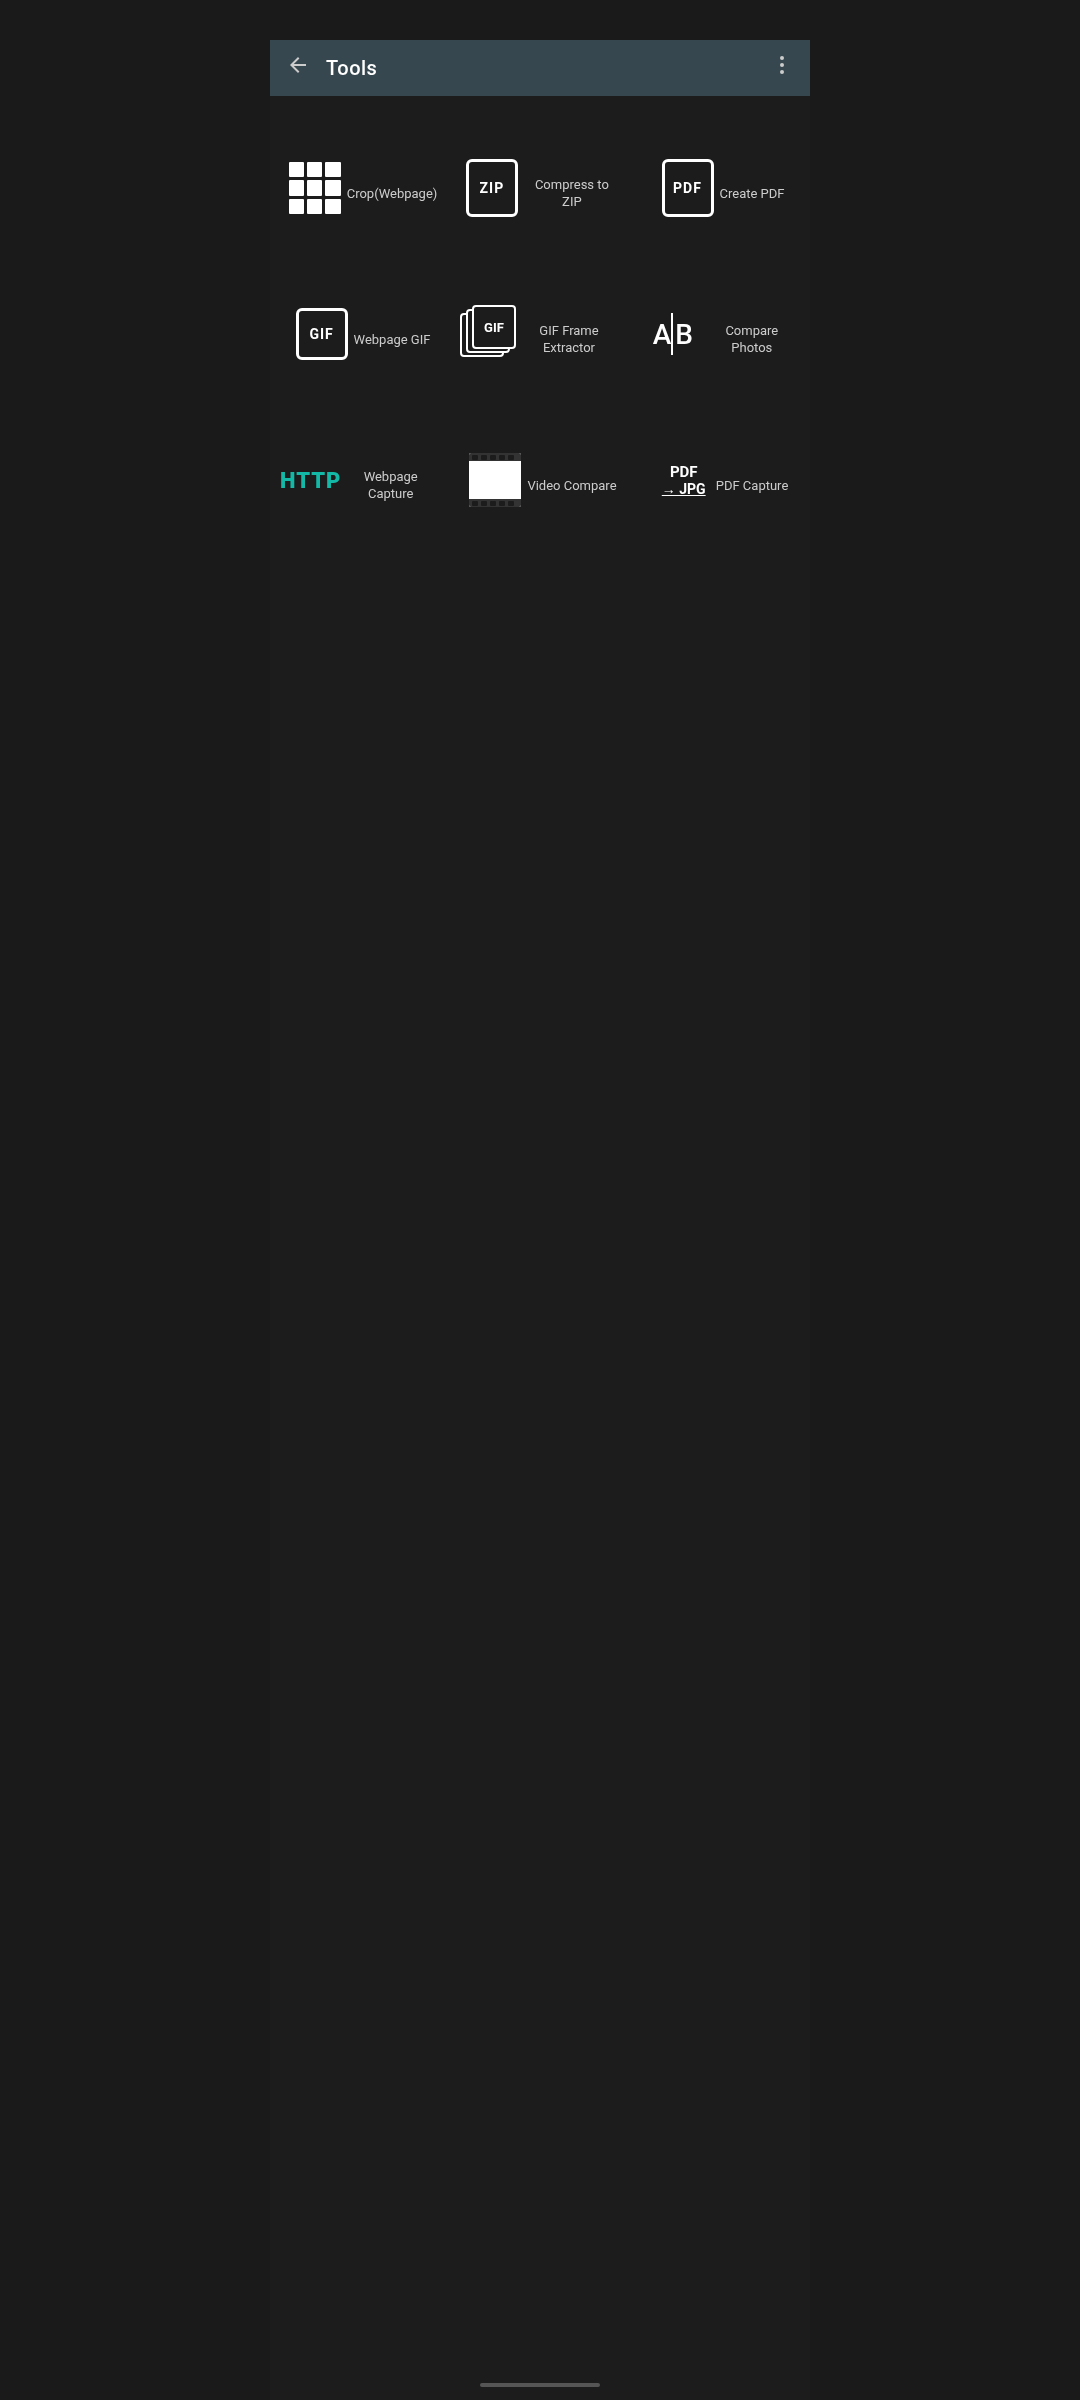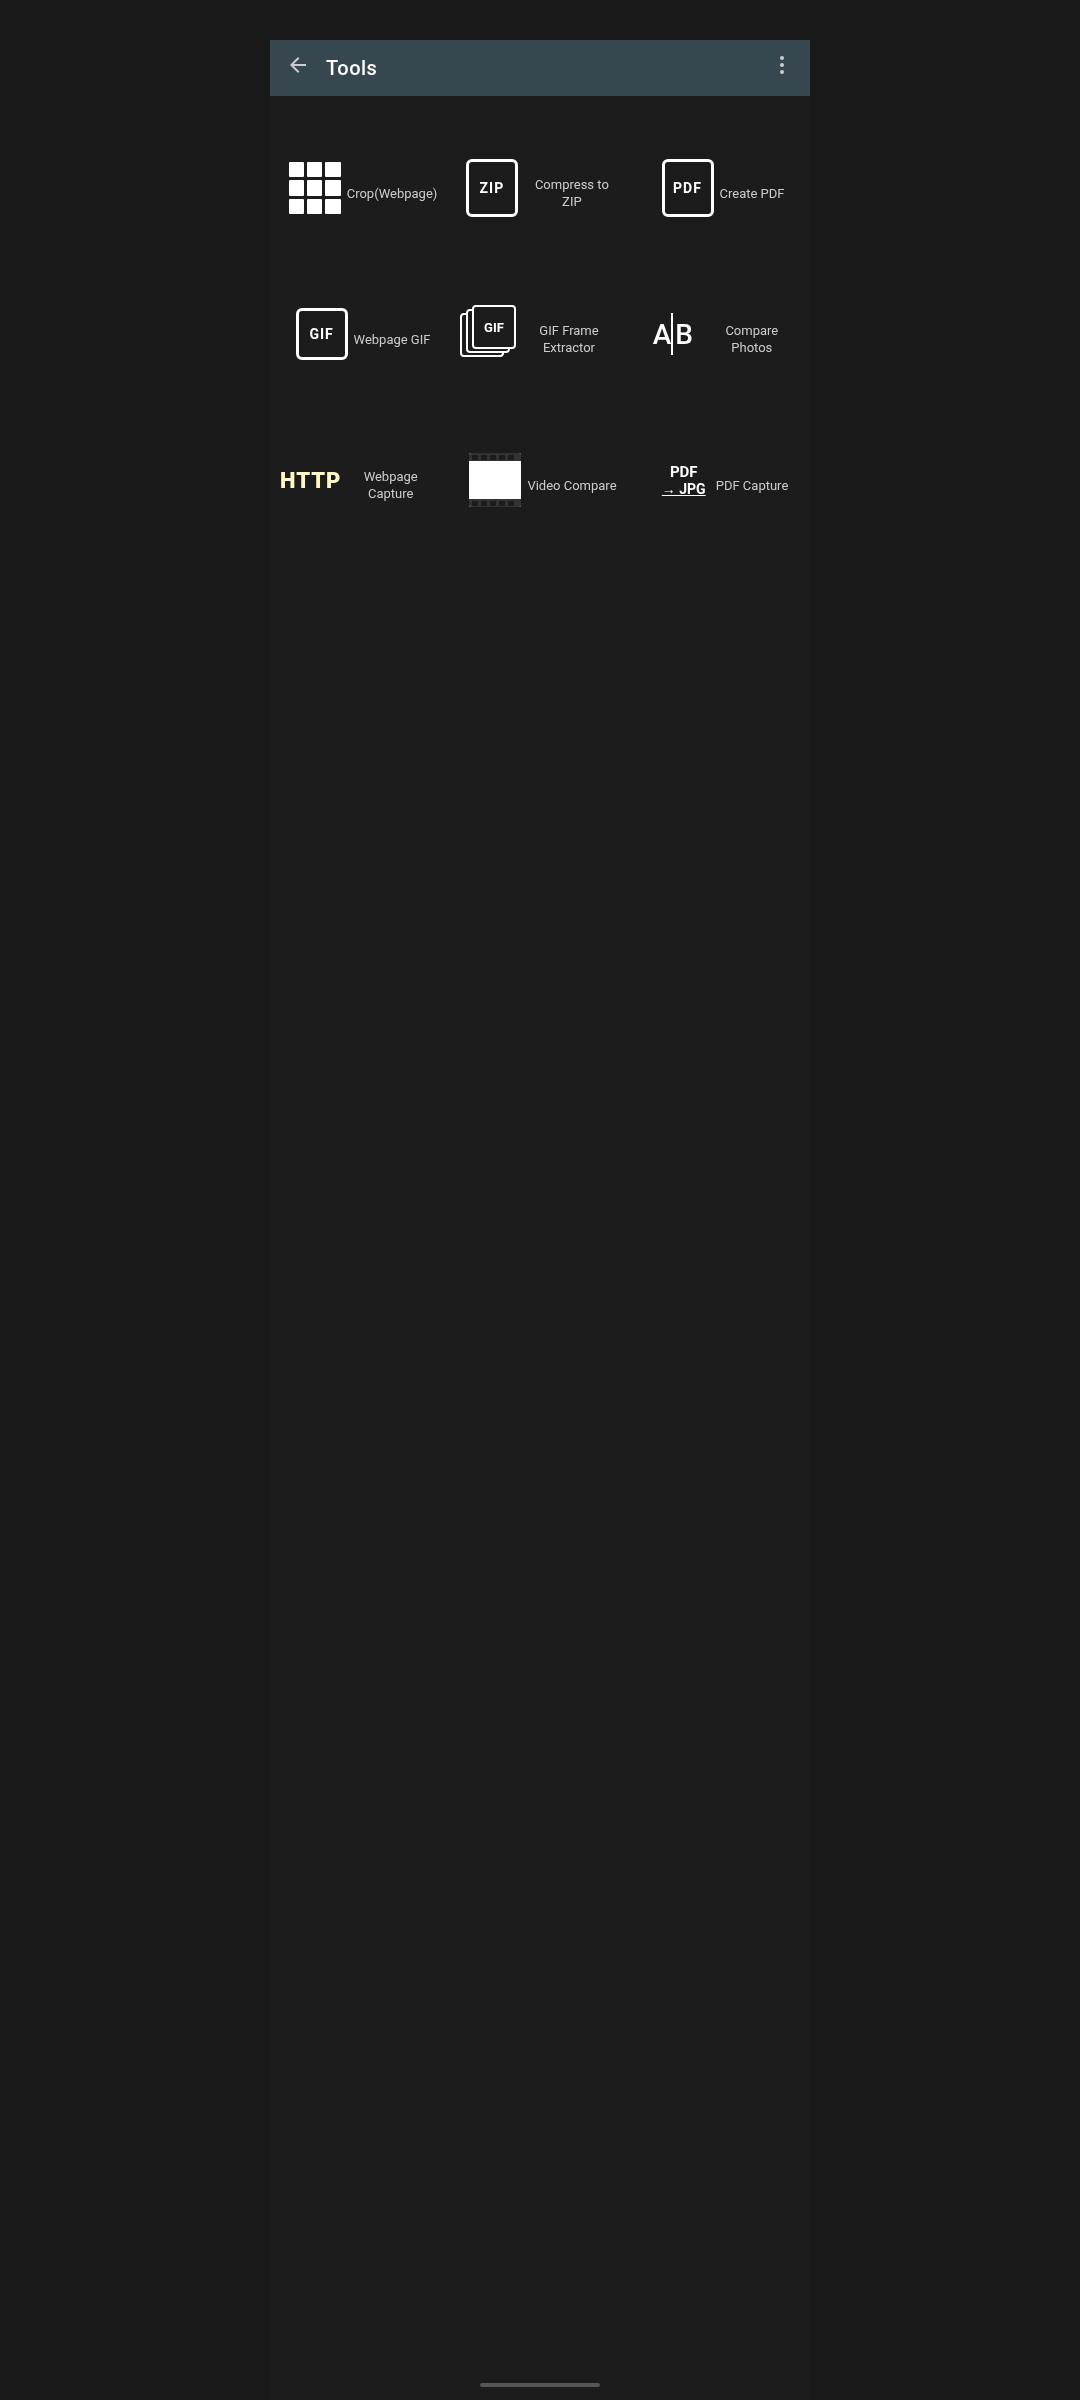--- a/index.html
+++ b/index.html
@@ -222,21 +222,21 @@
       width: 2px;
       height: 42px;
       background: #ffffff;
       margin: 0 2px;
     }
 
     
     .http-icon {
       font-size: 22px;
       font-weight: 900;
-      color: #fef9c3;
+      color: #14b8a6;
       letter-spacing: 1px;
     }
 
     .video-strip {
       width: 52px;
       height: 54px;
       background: #ffffff;
       border-radius: 2px;
       display: flex;
       flex-direction: column;

